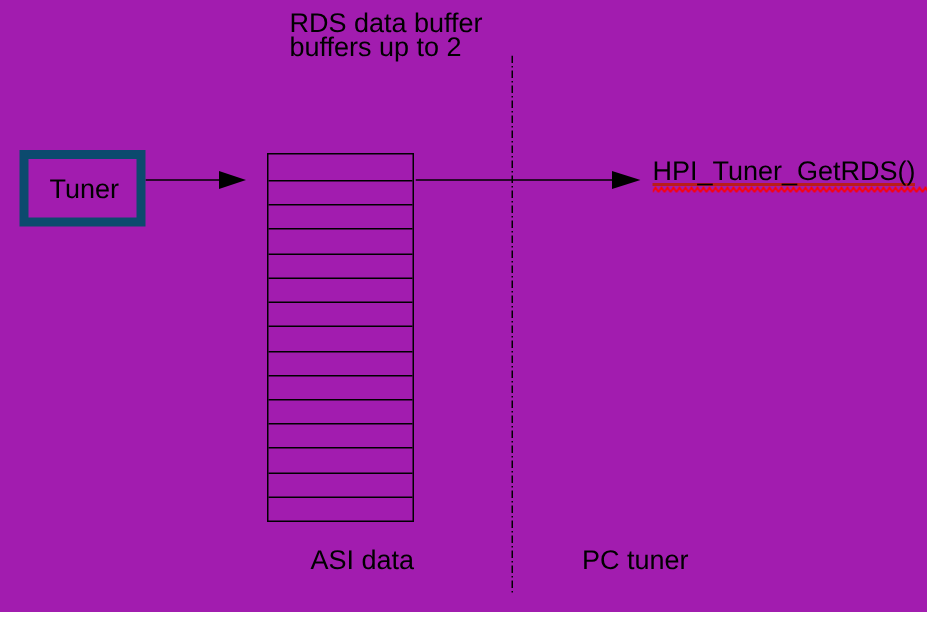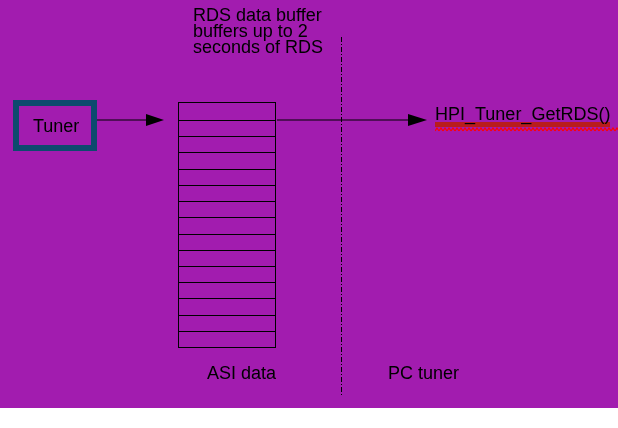--- a/index.html
+++ b/index.html
@@ -54,21 +54,21 @@
 
   .divider { left: 340px; top: 37px; }
 
   .hpi-label {
     left: 435px;
     top: 106px;
     line-height: 16px;
   }
   .hpi-label .fn-text {
     display: inline-block;
-    border-bottom: 5px solid #b91c1c;
+    border-bottom: 2px solid #b91c1c;
     white-space: nowrap;
   }
   .hpi-label .squiggle {
     display: block;
     width: 100%;
     height: 5px;
     margin-top: 0px;
   }
 
   .left-side-label {
@@ -86,21 +86,20 @@
   }
 </style>
 </head>
 <body>
 
 <div class="canvas">
 
   <div class="abs annotation">
     <div class="line">RDS data buffer</div>
     <div class="line">buffers up to 2</div>
-    <div class="line">seconds of RDS</div>
   </div>
 
   <div class="abs tuner-box">
     <span>Tuner</span>
   </div>
 
   <svg class="abs arrow1" width="67" height="14">
     <line x1="0" y1="7" x2="51" y2="7" stroke-width="1" stroke="#000000"></line>
     <polygon points="49,1 67,7 49,13" fill="#000000"></polygon>
   </svg>

